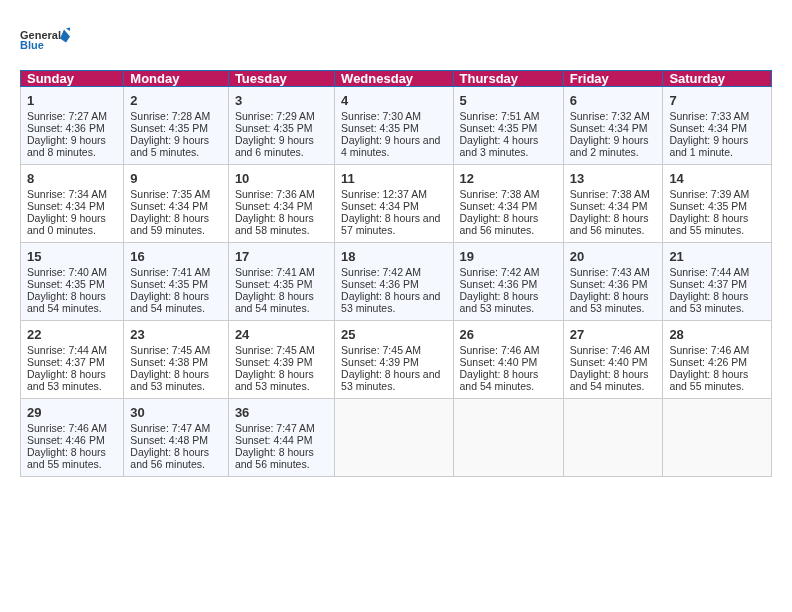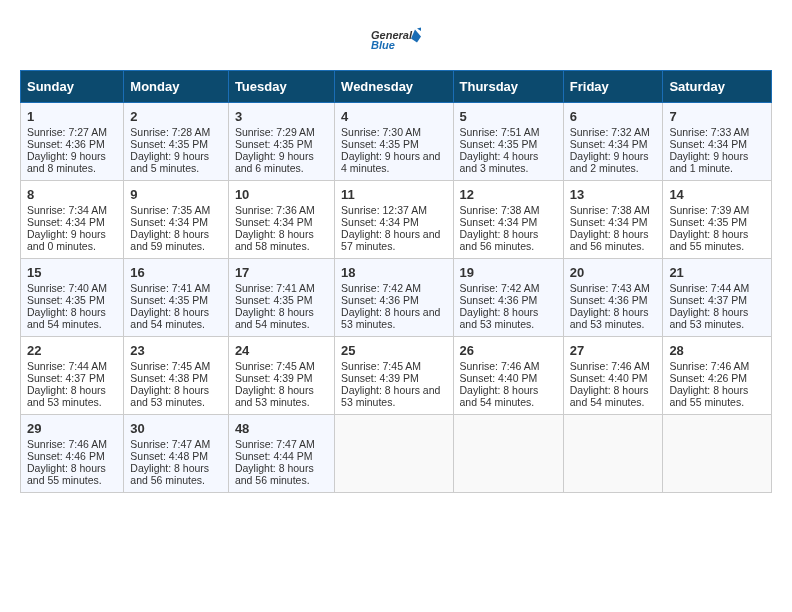--- a/index.html
+++ b/index.html
@@ -5,24 +5,23 @@
     * { box-sizing: border-box; margin: 0; padding: 0; }
     body {
       font-family: Arial, sans-serif;
       background: #fff;
       width: 792px;
       min-height: 612px;
       padding: 20px;
     }
     .header-area {
       display: flex;
-      justify-content: center;
+      justify-content: flex-start;
       align-items: flex-start;
       margin-bottom: 10px;
-      font-style: italic;
     }
     .logo {
       display: flex;
       align-items: center;
       gap: 4px;
     }
     .title-area {
       text-align: right;
     }
     .main-title {
@@ -33,23 +32,23 @@
     .subtitle {
       font-size: 16px;
       color: #555;
     }
     table {
       width: 100%;
       border-collapse: collapse;
       font-size: 11px;
     }
     thead tr th {
-      background-color: #0c4a6e;
+      background-color: #be185d;
       color: #fff;
-      padding: 8px 6px;
+      padding: 0 6px;
       text-align: left;
       font-size: 13px;
       font-weight: bold;
       border: 1px solid #1a6db5;
     }
     tbody tr td {
       border: 1px solid #ccc;
       padding: 6px 6px;
       vertical-align: top;
       font-size: 10.5px;
@@ -136,20 +135,20 @@
         <td><span class="day-num">23</span><span>Sunrise: 7:45 AM</span><br><span>Sunset: 4:38 PM</span><br><span>Daylight: 8 hours and 53 minutes.</span></td>
         <td><span class="day-num">24</span><span>Sunrise: 7:45 AM</span><br><span>Sunset: 4:39 PM</span><br><span>Daylight: 8 hours and 53 minutes.</span></td>
         <td><span class="day-num">25</span><span>Sunrise: 7:45 AM</span><br><span>Sunset: 4:39 PM</span><br><span>Daylight: 8 hours and 53 minutes.</span></td>
         <td><span class="day-num">26</span><span>Sunrise: 7:46 AM</span><br><span>Sunset: 4:40 PM</span><br><span>Daylight: 8 hours and 54 minutes.</span></td>
         <td><span class="day-num">27</span><span>Sunrise: 7:46 AM</span><br><span>Sunset: 4:40 PM</span><br><span>Daylight: 8 hours and 54 minutes.</span></td>
         <td><span class="day-num">28</span><span>Sunrise: 7:46 AM</span><br><span>Sunset: 4:26 PM</span><br><span>Daylight: 8 hours and 55 minutes.</span></td>
       </tr>
       <tr>
         <td><span class="day-num">29</span><span>Sunrise: 7:46 AM</span><br><span>Sunset: 4:46 PM</span><br><span>Daylight: 8 hours and 55 minutes.</span></td>
         <td><span class="day-num">30</span><span>Sunrise: 7:47 AM</span><br><span>Sunset: 4:48 PM</span><br><span>Daylight: 8 hours and 56 minutes.</span></td>
-        <td><span class="day-num">48</span><span>Sunrise: 7:47 AM</span><br><span>Sunset: 4:44 PM</span><br><span>Daylight: 8 hours and 56 minutes.</span></td>
+        <td><span class="day-num">36</span><span>Sunrise: 7:47 AM</span><br><span>Sunset: 4:44 PM</span><br><span>Daylight: 8 hours and 56 minutes.</span></td>
         <td class="cell-empty"></td>
         <td class="cell-empty"></td>
         <td class="cell-empty"></td>
         <td class="cell-empty"></td>
       </tr>
     </tbody>
 </table>
 
 </body></html>

